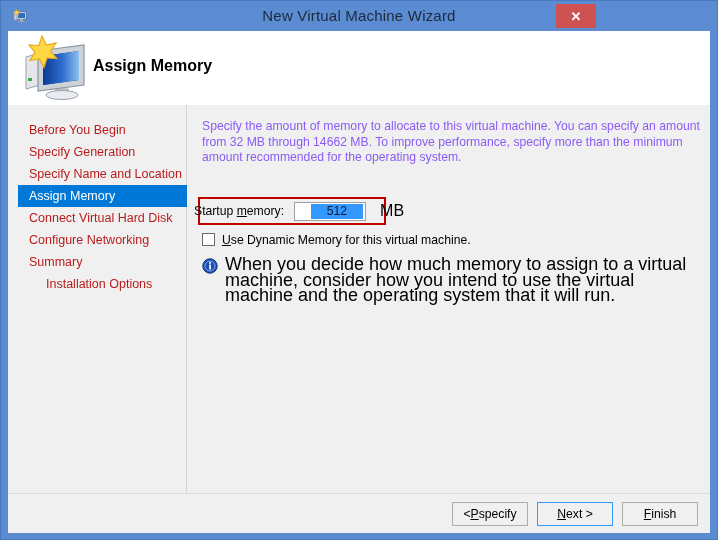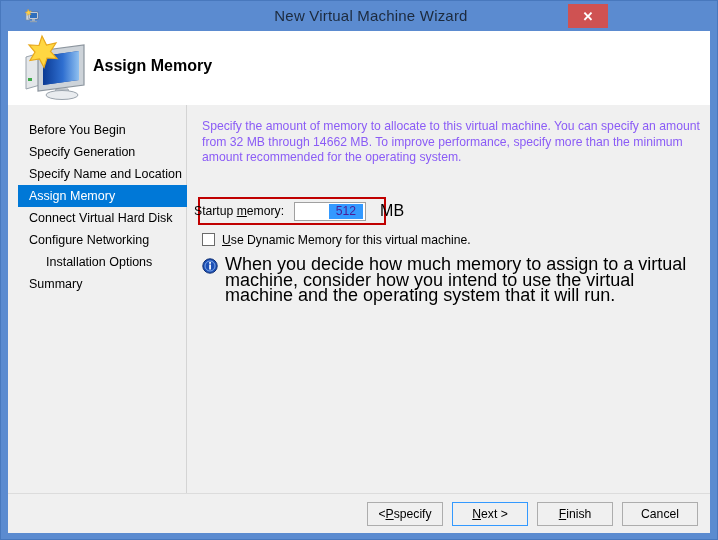--- a/index.html
+++ b/index.html
@@ -23,21 +23,21 @@
     width: 718px;
     height: 540px;
     background: #5b8bd0;
     box-sizing: border-box;
     border: 1px solid #4878bd;
   }
 
   
   .titlebar {
     position: absolute;
-    left: 12px; top: 0;
+    left: 0; top: 0;
     width: 601px;
     height: 30px;
     background: #5b8bd0;
   }
   .title-icon {
     position: absolute;
     left: 10px; top: 6px;
     width: 18px; height: 18px;
   }
   .title-text {
@@ -120,21 +120,21 @@
     background: #f0f0f0;
     border-right: 1px solid #d4d4d4;
     padding-top: 14px;
     box-sizing: border-box;
   }
   .nav-item {
     height: 22px;
     line-height: 22px;
     padding-left: 21px;
     font-size: 12.5px;
-    color: #000000;
+    color: #b91c1c;
     white-space: nowrap;
     cursor: default;
     font-family: "Liberation Sans", sans-serif;
   }
   .nav-item.indent { padding-left: 38px; }
   .nav-item.selected {
     background: #0078d7;
     color: #ffffff;
     margin-left: 10px;
     padding-left: 11px;
@@ -188,23 +188,23 @@
     border: 1px solid #a0a0a0;
     box-sizing: border-box;
     display: flex;
     align-items: center;
     justify-content: flex-end;
     padding-right: 2px;
     cursor: text;
   }
   .mem-val {
     background: #3399ff;
-    color: #4c1d95;
-    font-size: 12.2px;
-    padding: 0 7px;
+    color: #0f172a;
+    font-size: 12.2px;
+    padding: 0 16px;
     line-height: 15px;
     font-family: "Liberation Sans", sans-serif;
   }
   .mem-unit {
     font-size: 16px;
     margin-left: 14px;
     font-family: "Liberation Sans", sans-serif;
   }
 
   
@@ -329,22 +329,22 @@
 
     <div class="body-area">
 
       <div class="sidebar">
         <div class="nav-item">Before You Begin</div>
         <div class="nav-item">Specify Generation</div>
         <div class="nav-item">Specify Name and Location</div>
         <div class="nav-item selected">Assign Memory</div>
         <div class="nav-item">Connect Virtual Hard Disk</div>
         <div class="nav-item">Configure Networking</div>
+        <div class="nav-item">Summary</div>
         <div class="nav-item indent">Installation Options</div>
-        <div class="nav-item">Summary</div>
       </div>
 
       <div class="content">
         <div class="desc">Specify the amount of memory to allocate to this virtual machine. You can specify an amount from 32 MB through 14662 MB. To improve performance, specify more than the minimum amount recommended for the operating system.</div>
 
         <div class="hl-box"></div>
 
         <div class="mem-row">
           <span class="mem-label"><span>Startup </span><span class="u-line">m</span><span>emory:</span></span>
           <span class="mem-input">
@@ -382,22 +382,17 @@
         <button class="btn default">
             <span></span>
             <span class="u-line">N</span>
             <span>ext &gt;</span>
           </button>
         <button class="btn">
             <span></span>
             <span class="u-line">F</span>
             <span>inish</span>
           </button>
-        <button class="btn">
-            <span></span>
-            <span class="u-line"></span>
-            <span>Cancel</span>
-          </button>
       </div>
     </div>
 
   </div>
 </div>
 
 </body></html>

